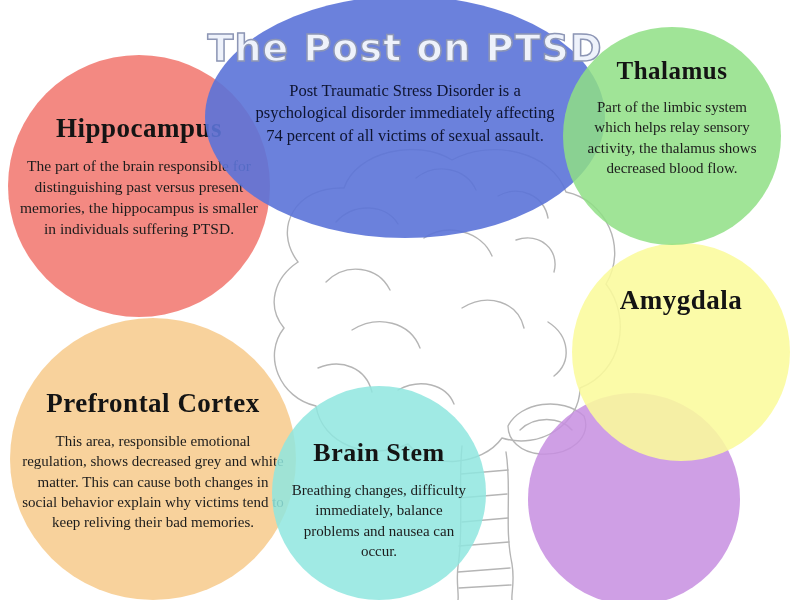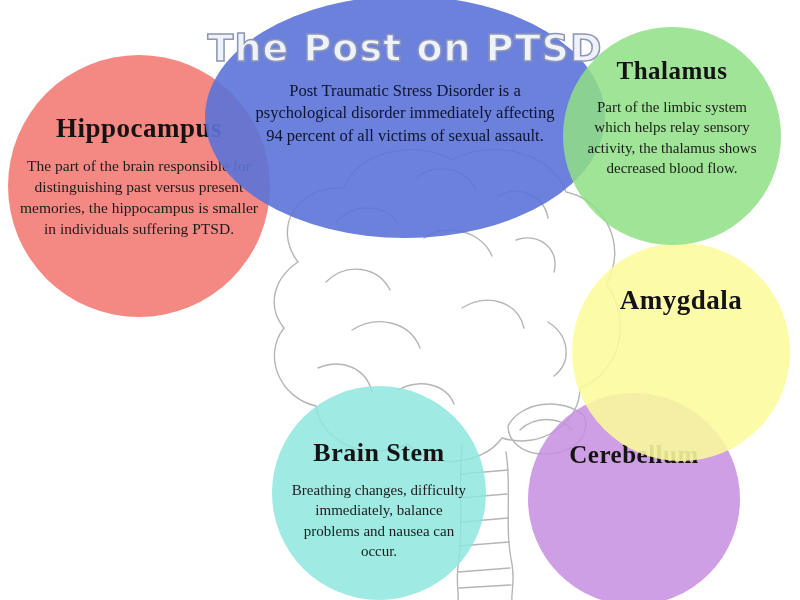--- a/index.html
+++ b/index.html
@@ -105,35 +105,38 @@
     <path d="M 459 588 L 511 585"></path>
   </svg>
 
   <div class="circle c-red" style="background-color: rgba(241, 116, 108, 0.85);">
     <h2>Hippocampus</h2>
     <p>The part of the brain responsible for distinguishing past versus present memories, the hippocampus is smaller in individuals suffering PTSD.</p>
   </div>
 
   <div class="circle c-blue" style="background-color: rgba(91, 115, 216, 0.9);">
     <h1 class="big-title">The Post on PTSD</h1>
-    <p>Post Traumatic Stress Disorder is a psychological disorder immediately affecting 94 percent of all victims of sexual assault.</p>
+    <p>Post Traumatic Stress Disorder is a psychological disorder immediately affecting 74 percent of all victims of sexual assault.</p>
   </div>
 
   <div class="circle c-green" style="background-color: rgba(143, 223, 133, 0.85);">
     <h2>Thalamus</h2>
     <p>Part of the limbic system which helps relay sensory activity, the thalamus shows decreased blood flow.</p>
   </div>
 
   <div class="circle c-yellow" style="background-color: rgba(251, 251, 156, 0.88);">
     <h2>Amygdala</h2>
   </div>
 
+  <div class="circle c-orange" style="background-color: rgba(247, 203, 141, 0.87);">
+    <h2>Prefrontal Cortex</h2>
+    <p>This area, responsible emotional regulation, shows decreased grey and white matter. This can cause both changes in social behavior explain why victims tend to keep reliving their bad memories.</p>
+  </div>
 
   <div class="circle c-cyan" style="background-color: rgba(143, 230, 223, 0.85);">
     <h2>Brain Stem</h2>
     <p>Breathing changes, difficulty immediately, balance problems and nausea can occur.</p>
   </div>
 
   <div class="circle c-purple" style="background-color: rgba(199, 142, 224, 0.85);">
-    <h2>Cerebellum</h2>
   </div>
 
 </div>
 
 </body></html>

